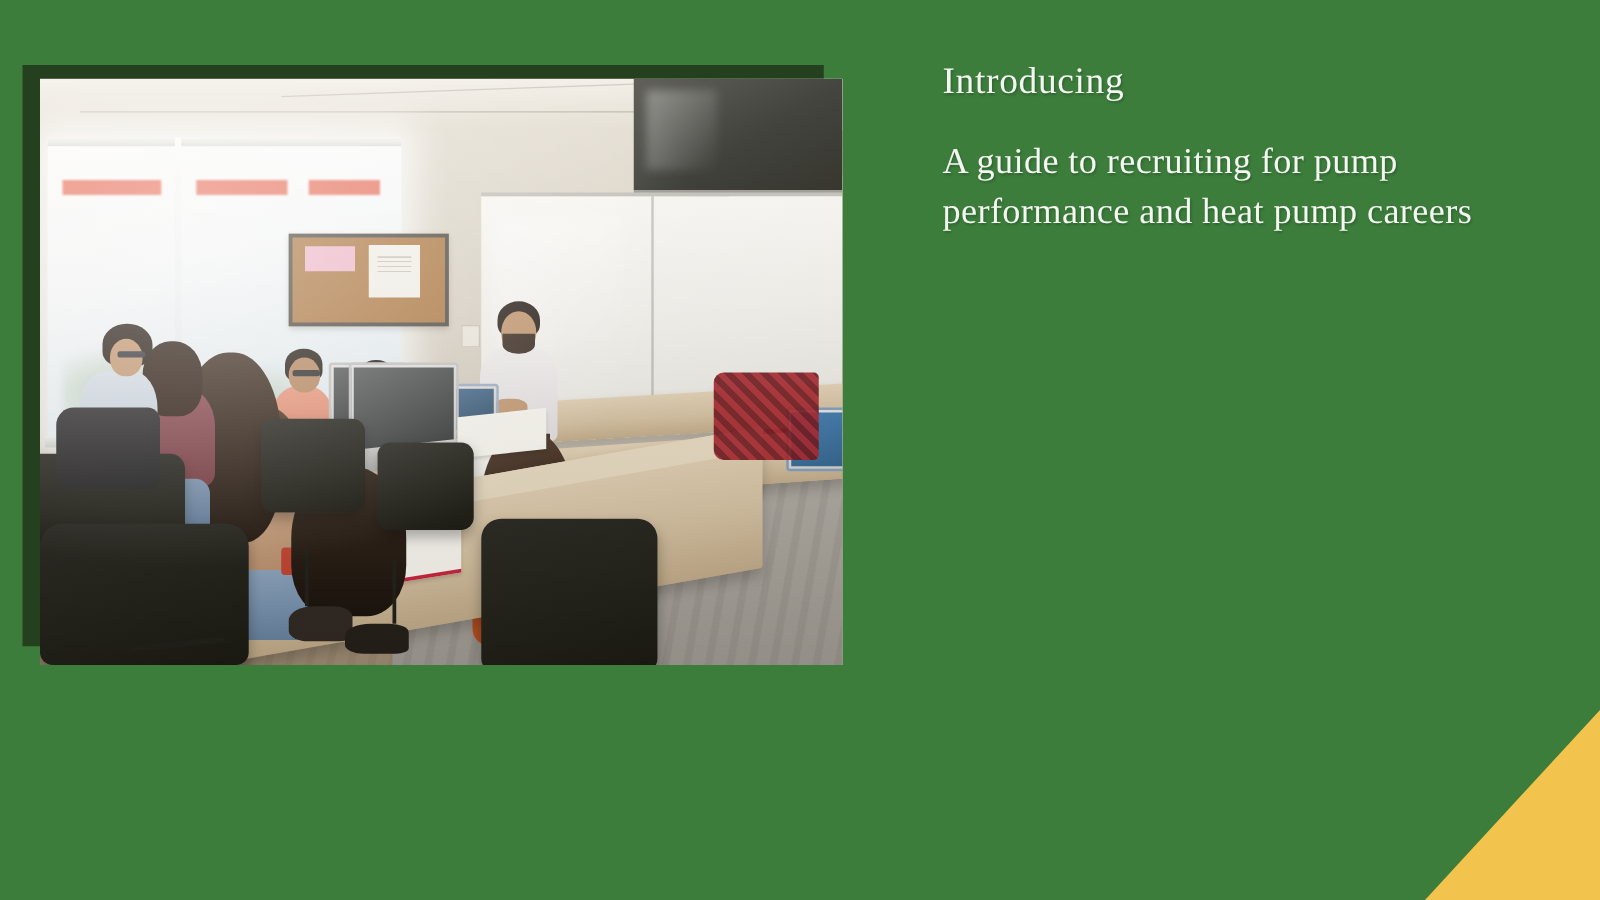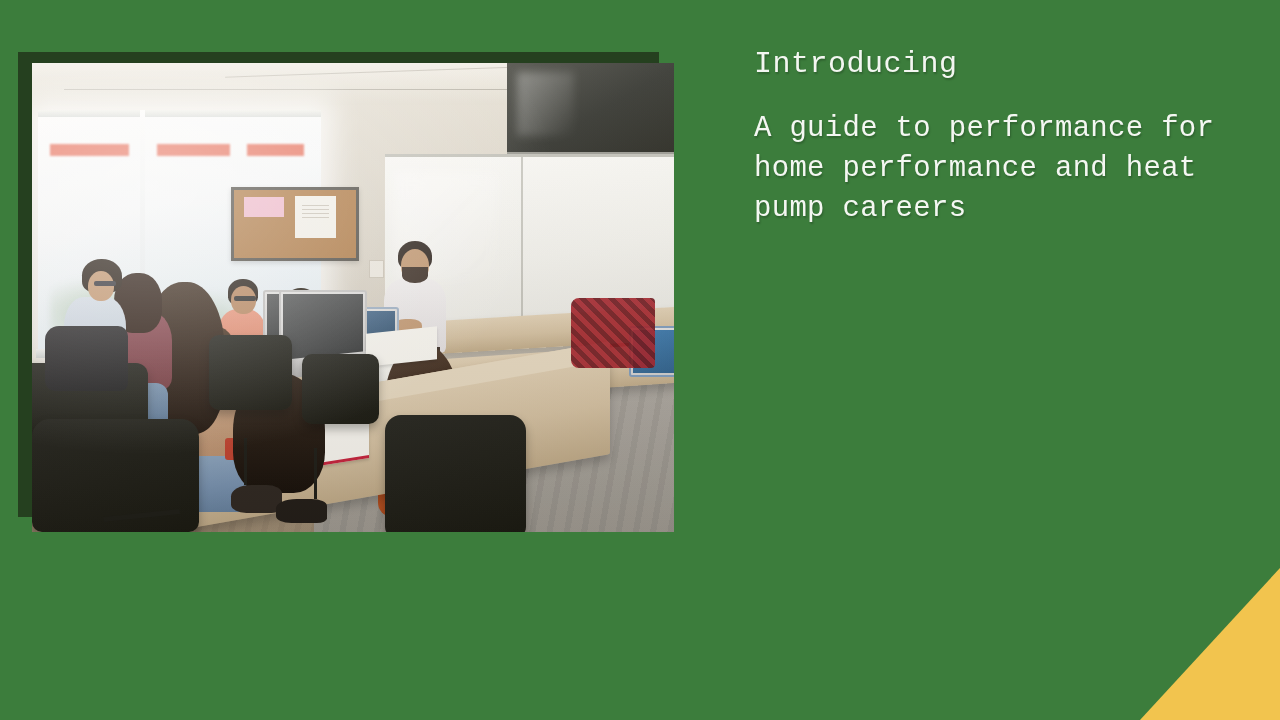--- a/index.html
+++ b/index.html
@@ -7,21 +7,21 @@
     margin: 0;
     padding: 0;
     background: #2e2e2e;
   }
   .slide {
     position: relative;
     width: 1280px;
     height: 720px;
     overflow: hidden;
     background: #3c7d3c;
-    font-family: Liberation Mono, monospace;
+    font-family: Liberation Serif, serif;
   }
 
   
   .corner-accent {
     position: absolute;
     right: 0;
     bottom: 0;
     width: 0;
     height: 0;
     border-left: 140px solid transparent;
@@ -534,18 +534,18 @@
 
       <div style="position:absolute; left:31%; top:90%; width:8%; height:6%; background:#2b2520; border-radius:40% 30% 20% 30%;"></div>
       <div style="position:absolute; left:38%; top:93%; width:8%; height:5%; background:#1e1a16; border-radius:40% 30% 20% 30%;"></div>
 
       <div class="photo-grade"></div>
     </div>
   </div>
 
   <div class="text-col">
     <p class="eyebrow">Introducing</p>
-    <p class="subtitle">A guide to performance for home performance and heat pump careers</p>
+    <p class="subtitle">A guide to recruiting for pump performance and heat pump careers</p>
   </div>
 
   <div class="corner-accent"></div>
 
 </div>
 
 </body></html>

